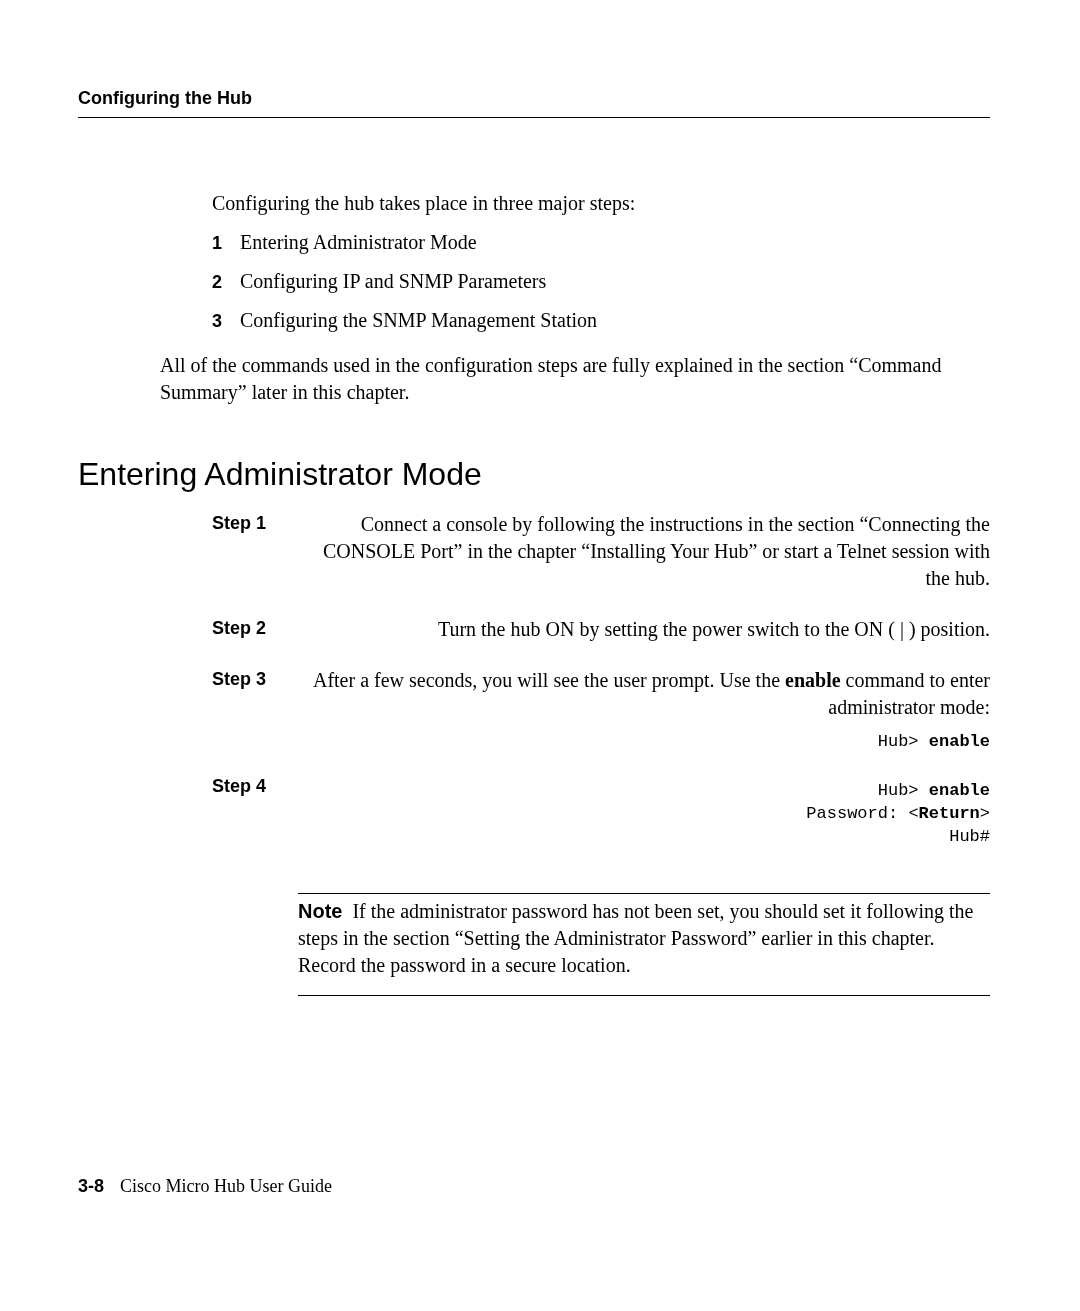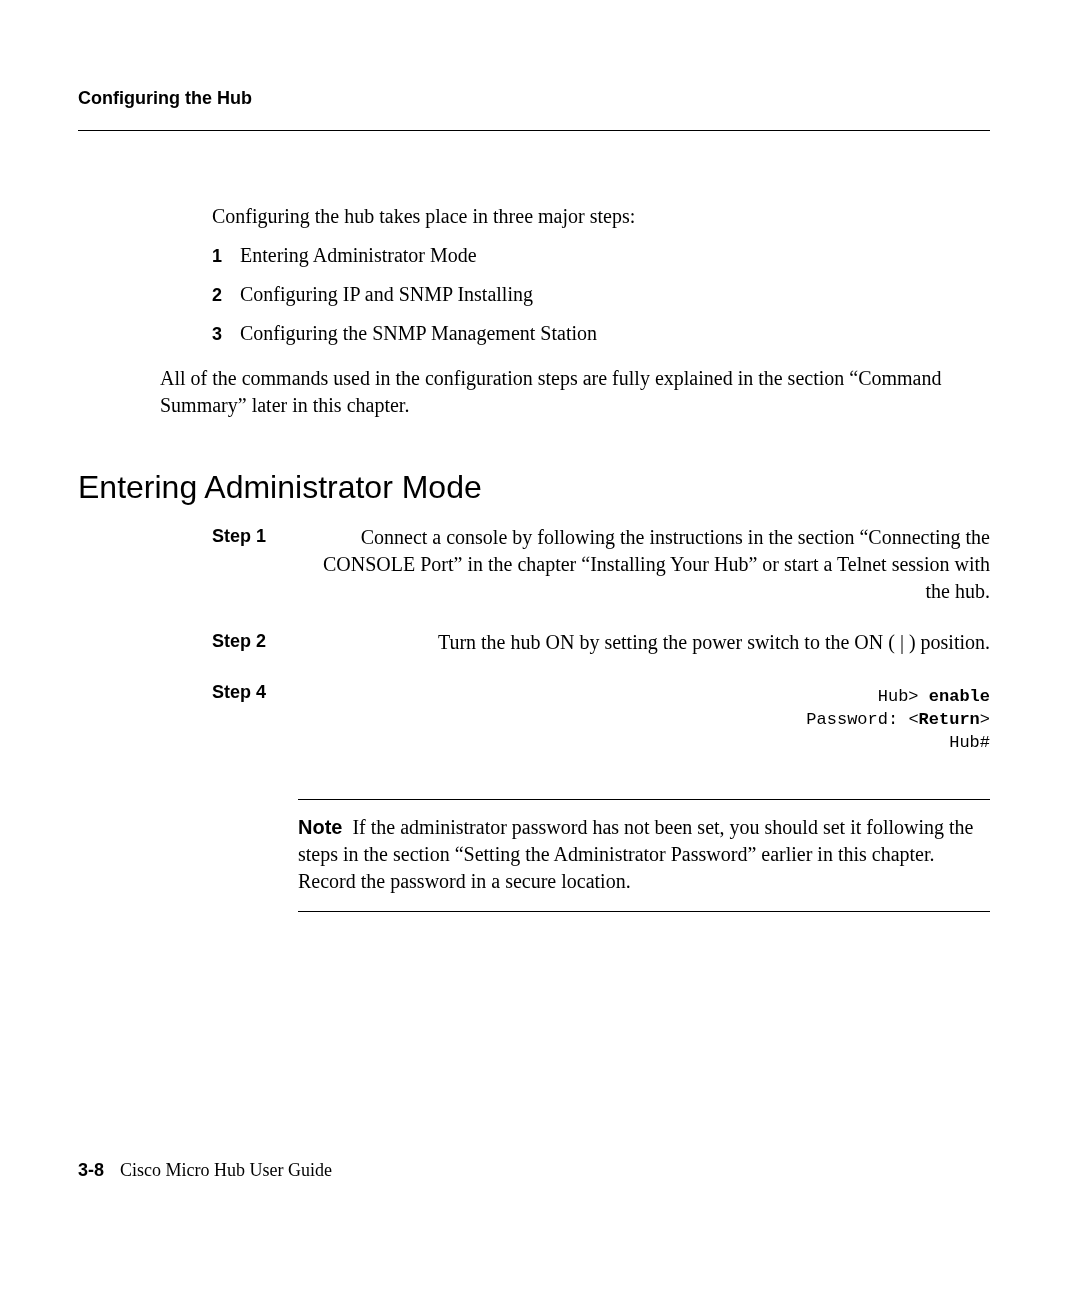--- a/index.html
+++ b/index.html
@@ -14,21 +14,21 @@
     box-sizing: border-box;
   }
   .page {
     padding: 88px 90px 0 78px;
     box-sizing: border-box;
   }
   .running-head {
     font-family: Arial, Helvetica, sans-serif;
     font-weight: bold;
     font-size: 18px;
-    padding-bottom: 21px;
+    padding-bottom: 8px;
     border-bottom: 1.5px solid #000;
     margin-bottom: 72px;
   }
   .intro {
     margin-left: 134px;
     font-size: 20px;
     line-height: 1.35;
   }
   .intro p {
     margin: 0 0 12px 0;
@@ -103,38 +103,38 @@
   }
   pre.code .cb {
     font-weight: bold;
   }
   .after-steps {
     margin-left: 220px; 
   }
   .note-block {
     border-top: 1.5px solid #000;
     border-bottom: 1.5px solid #000;
-    padding: 14px 0 16px 0;
+    padding: 4px 0 16px 0;
     font-size: 20px;
     line-height: 1.35;
     margin-top: 38px;
     margin-bottom: 36px;
   }
   .note-label {
     font-family: Arial, Helvetica, sans-serif;
     font-weight: bold;
   }
   .closing {
     font-size: 20px;
     line-height: 1.35;
   }
   .footer {
     position: absolute;
     left: 78px;
-    bottom: 130px;
+    bottom: 114px;
     font-size: 18px;
   }
   .footer .pn {
     font-family: Arial, Helvetica, sans-serif;
     font-weight: bold;
     margin-right: 16px;
   }
   .footer .doc {
     font-family: "Times New Roman", Times, serif;
   }
@@ -148,21 +148,21 @@
 
   <div class="intro">
     <p>Configuring the hub takes place in three major steps:</p>
     <ol class="numlist">
       <li>
         <span class="num">1</span>
         <span class="txt">Entering Administrator Mode</span>
       </li>
       <li>
         <span class="num">2</span>
-        <span class="txt">Configuring IP and SNMP Installing</span>
+        <span class="txt">Configuring IP and SNMP Parameters</span>
       </li>
       <li>
         <span class="num">3</span>
         <span class="txt">Configuring the SNMP Management Station</span>
       </li>
     </ol>
   </div>
 
   <div class="intro2">All of the commands used in the configuration steps are fully explained in the section “Command Summary” later in this chapter.</div>
 
@@ -177,20 +177,27 @@
       </div>
     </div>
 
     <div class="step">
       <div class="step-label">Step 2</div>
       <div class="step-body">
         <p>Turn the hub ON by setting the power switch to the ON ( | ) position.</p>
       </div>
     </div>
 
+    <div class="step">
+      <div class="step-label">Step 3</div>
+      <div class="step-body">
+        <p><span>After a few seconds, you will see the user prompt. Use the </span><b>enable</b><span> command to enter administrator mode:</span></p>
+        <pre class="code"><span>Hub&gt; </span><span class="cb">enable</span></pre>
+      </div>
+    </div>
 
     <div class="step">
       <div class="step-label">Step 4</div>
       <div class="step-body">
         <pre class="code"><span>Hub&gt; </span><span class="cb">enable</span>
 <span>Password: &lt;</span><span class="cb">Return</span><span>&gt;</span>
 <span>Hub#</span></pre>
       </div>
     </div>
 

